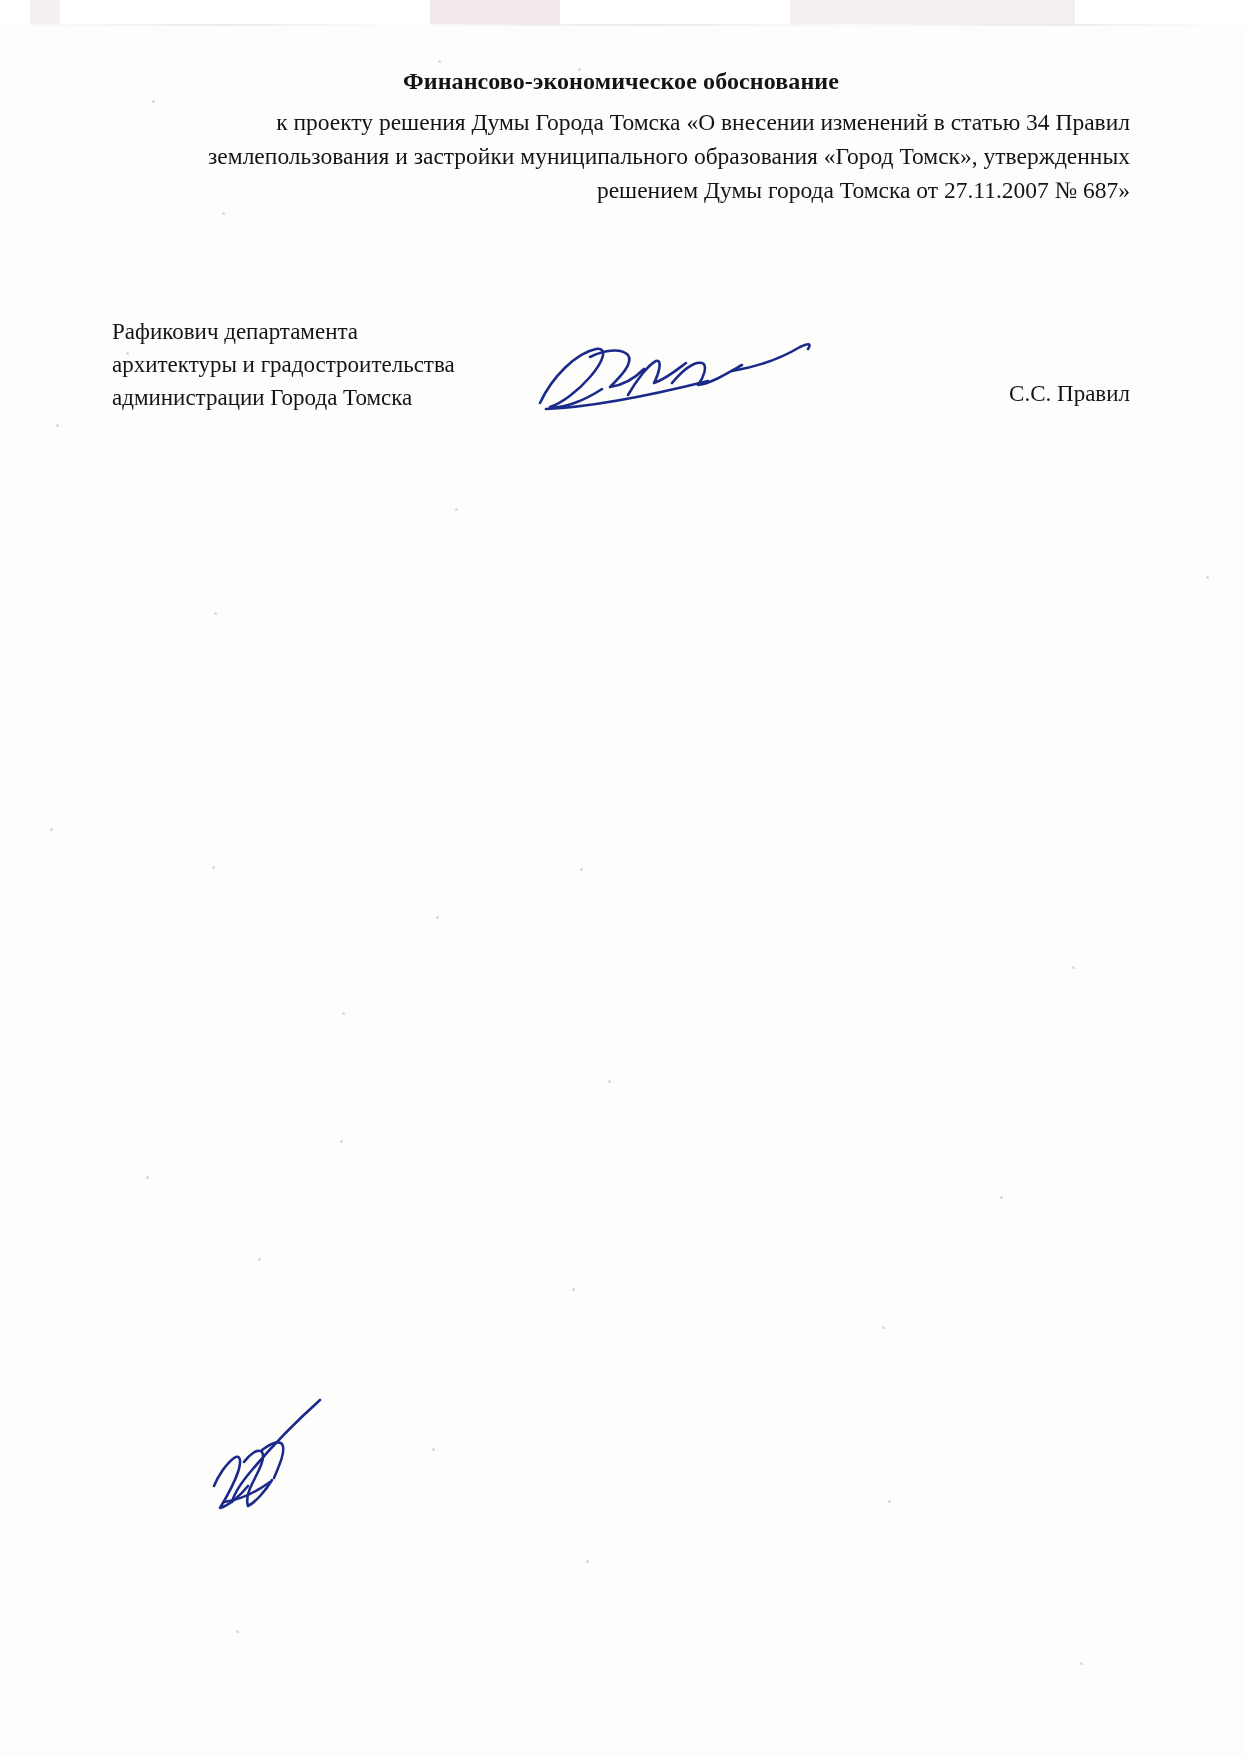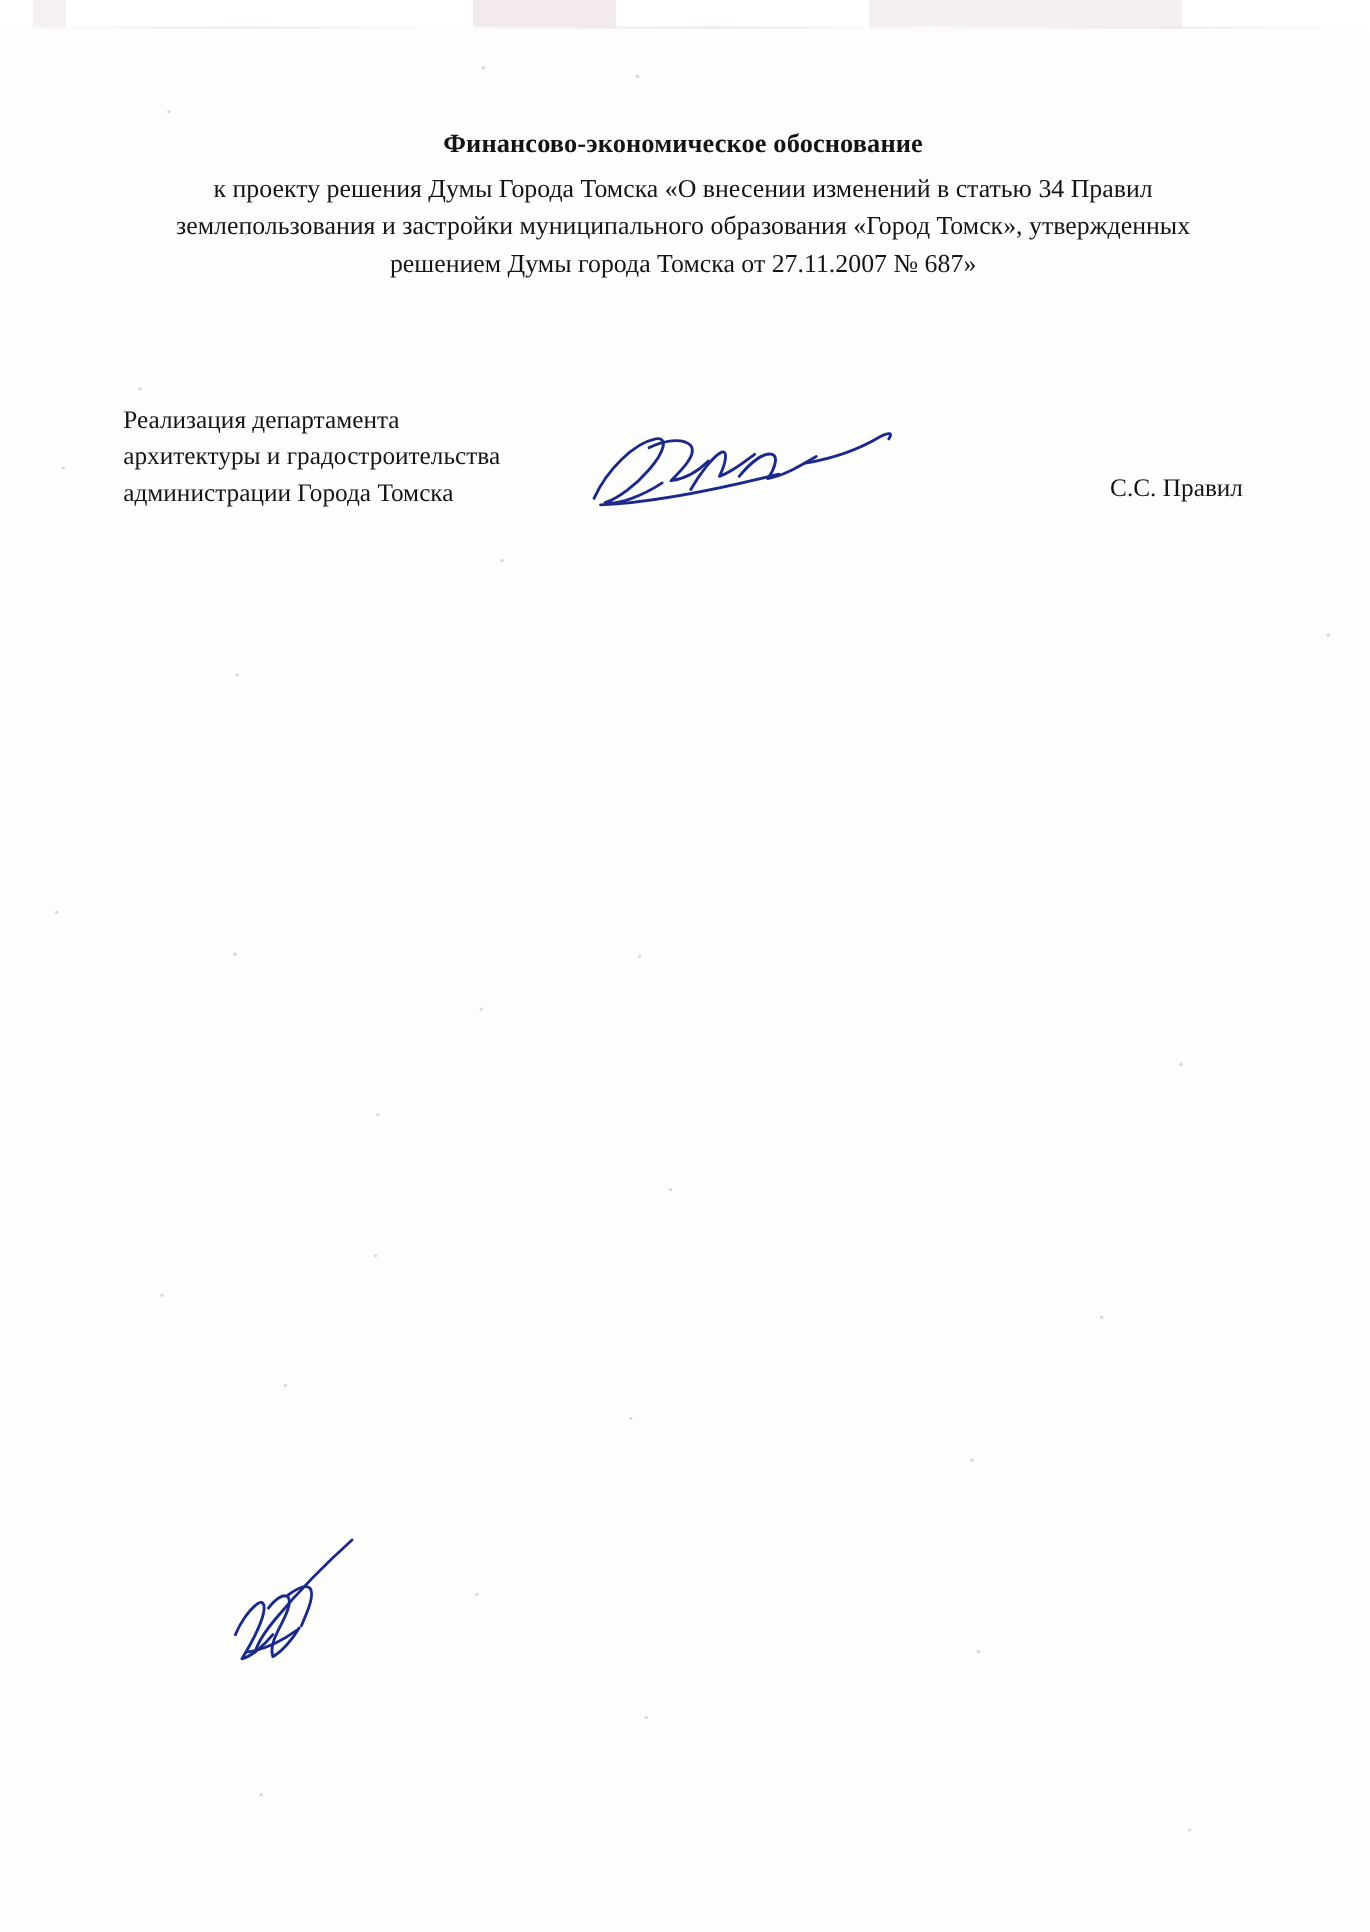--- a/index.html
+++ b/index.html
@@ -50,29 +50,29 @@
 
   .content {
     position: absolute;
     left: 112px;
     top: 0;
     width: 1018px;
   }
 
   .doc-title {
     margin: 0;
-    padding-top: 118px;
+    padding-top: 68px;
     text-align: center;
     font-size: 24px;
     font-weight: bold;
     letter-spacing: .1px;
   }
   .doc-subtitle {
     margin: 10px 0 0 0;
-    text-align: center;
+    text-align: right;
     font-size: 23.5px;
     line-height: 34px;
   }
   .body-para {
     margin: 48px 0 0 0;
     text-align: justify;
     text-indent: 56px;
     font-size: 23.5px;
     line-height: 34px;
     word-spacing: 2px;
@@ -157,21 +157,21 @@
   <div class="speck" style="left:1080px; top:1662px;"></div>
 
   <div class="content">
 
     <h1 class="doc-title">Финансово-экономическое обоснование</h1>
 
     <p class="doc-subtitle">к проекту решения Думы Города Томска «О внесении изменений в статью 34 Правил землепользования и застройки муниципального образования «Город Томск», утвержденных решением Думы города Томска от 27.11.2007 № 687»</p>
 
 
     <div class="signature-block">
-      <div class="sig-role">Реализация департамента
+      <div class="sig-role">Рафикович департамента
 архитектуры и градостроительства
 администрации Города Томска</div>
 
       <svg class="sig-mark" viewBox="0 0 310 80">
         <g fill="none" stroke="#1b2a8a" stroke-width="2.6" stroke-linecap="round" stroke-linejoin="round">
           <path d="M8 66 C20 40, 44 16, 64 12 C76 10, 72 24, 58 40 C46 54, 30 66, 18 70 C30 72, 52 64, 70 52"></path>
           <path d="M58 20 C70 14, 88 10, 96 18 C102 26, 88 40, 78 50 C92 48, 104 40, 112 32"></path>
           <path d="M96 58 C104 44, 116 28, 124 24 C130 22, 128 34, 122 46 C134 42, 146 32, 154 26"></path>
           <path d="M140 46 C150 34, 162 24, 170 26 C176 28, 172 40, 166 48 C180 46, 196 36, 210 28"></path>
           <path d="M200 34 C224 30, 248 22, 268 10 C276 6, 280 6, 276 12"></path>

